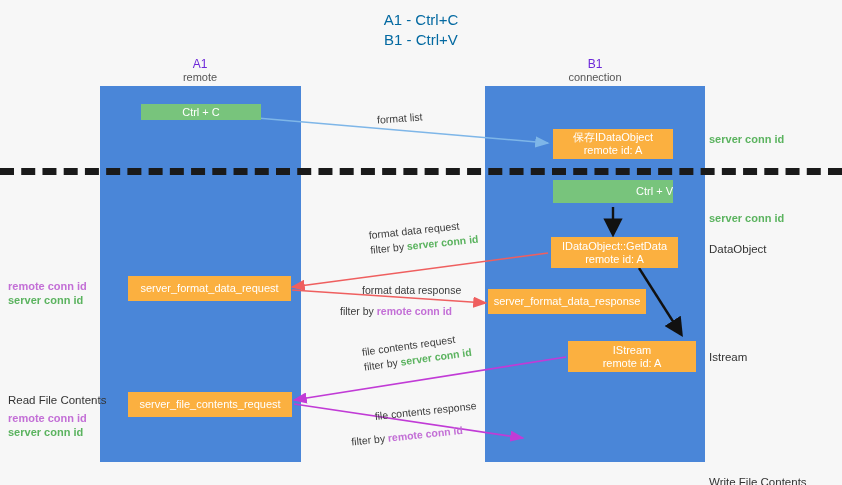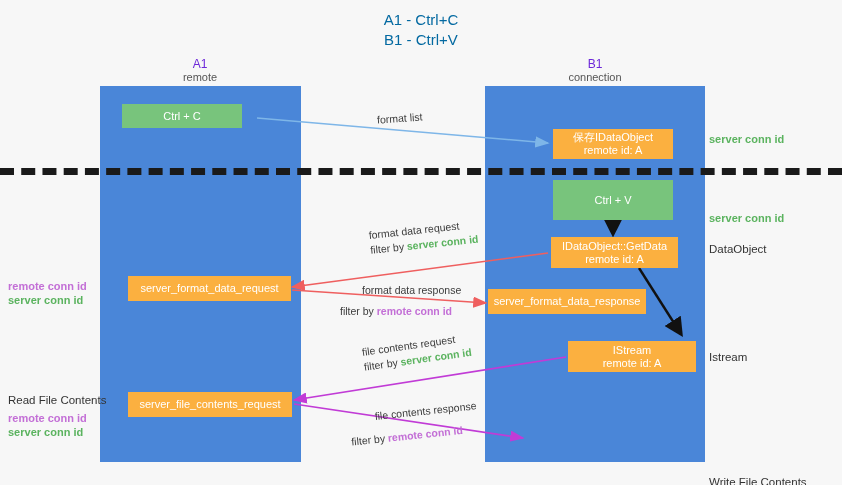--- a/index.html
+++ b/index.html
@@ -106,30 +106,30 @@
 
     <line x1="292" y1="290" x2="486" y2="303" stroke="#ef5f5f" stroke-width="1.6" marker-end="url(#ah-red)"></line>
 
     <line x1="566" y1="357" x2="294" y2="400" stroke="#c13bd6" stroke-width="1.6" marker-end="url(#ah-mag)"></line>
 
     <line x1="294" y1="404" x2="523" y2="438" stroke="#c13bd6" stroke-width="1.6" marker-end="url(#ah-mag)"></line>
   </svg>
 
   <div class="abs dashed"></div>
 
-  <div class="abs box green" style="left:122px;top:104px;width:120px;height:24px;">
+  <div class="abs box green" style="left:141px;top:104px;width:120px;height:16px;">
     <span class="l1">Ctrl + C</span>
   </div>
 
   <div class="abs box orange" style="left:553px;top:129px;width:120px;height:30px;">
     <span class="l1">保存IDataObject</span>
     <span class="l2">remote id: A</span>
   </div>
 
-  <div class="abs box green" style="left:553px;top:180px;width:120px;height:40px;">
+  <div class="abs box green" style="left:553px;top:180px;width:120px;height:23px;align-items:flex-end;">
     <span class="l1">Ctrl + V</span>
   </div>
 
   <div class="abs box orange" style="left:551px;top:237px;width:127px;height:31px;">
     <span class="l1">IDataObject::GetData</span>
     <span class="l2">remote id: A</span>
   </div>
 
   <div class="abs box orange" style="left:128px;top:276px;width:163px;height:25px;">
     <span class="l1">server_format_data_request</span>

